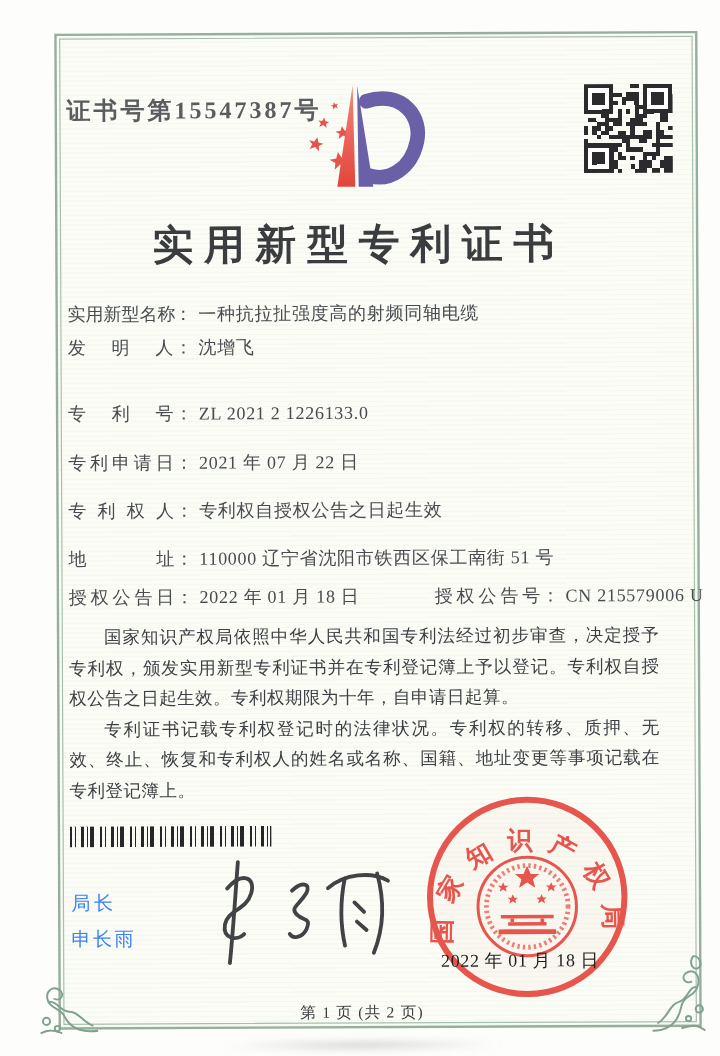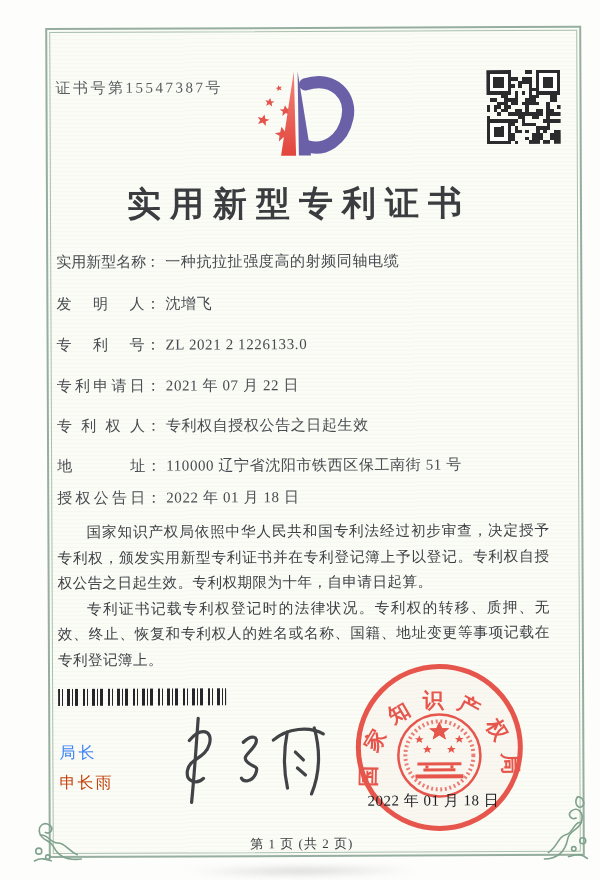--- a/index.html
+++ b/index.html
@@ -17,21 +17,21 @@
     background:
       repeating-linear-gradient(0deg, rgba(140,170,150,0.05) 0 1px, transparent 1px 4px),
       #fbfcf6;
     box-sizing:border-box;
   }
   .frame-inner{
     position:absolute;left:2px;top:2px;right:2px;bottom:2px;
     border:1px solid #a9bfae;
   }
   .cert-no{
-    position:absolute;left:57px;top:78px;font-size:15px;letter-spacing:2.5px;color:#5a5c60;
+    position:absolute;left:57px;top:78px;font-size:20px;letter-spacing:2.5px;color:#5a5c60;font-weight:bold;
   }
   .logo{position:absolute;left:243px;top:62px;width:118px;height:102px;}
   .qr{position:absolute;left:488px;top:71px;width:74px;height:74px;}
   .title{
     position:absolute;left:0;top:181px;width:100%;text-align:center;
     font-size:34px;font-weight:600;letter-spacing:9px;color:#3b3c40;
   }
   .field-row{position:absolute;left:57px;font-size:15px;white-space:nowrap;color:#494b50;}
   .f-label{display:inline-block;width:88px;text-align:justify;text-align-last:justify;}
   .f-colon{display:inline-block;margin:0 5px 0 1px;}
@@ -47,21 +47,21 @@
   .barcode{
     position:absolute;left:57px;top:688px;width:168px;height:17px;
     background:repeating-linear-gradient(90deg,
       #26262a 0 2px, transparent 2px 4px,
       #26262a 4px 5px, transparent 5px 9px,
       #26262a 9px 12px, transparent 12px 14px,
       #26262a 14px 15px, transparent 15px 17px,
       #26262a 17px 20px, transparent 20px 25px);
   }
   .signer-title{position:absolute;left:58px;top:742px;font-size:16px;color:#3b82f6;letter-spacing:3px;}
-  .signer-name{position:absolute;left:58px;top:772px;font-size:16px;color:#c2410c;letter-spacing:2px;}
+  .signer-name{position:absolute;left:58px;top:772px;font-size:16px;color:#3b82f6;letter-spacing:2px;}
   .signature{position:absolute;left:150px;top:712px;width:190px;height:95px;}
   .seal{position:absolute;left:350px;top:660px;width:176px;height:176px;opacity:0.92;}
   .seal-date{
     position:absolute;left:366px;top:792px;font-size:15px;color:#1f1f22;
     letter-spacing:0.5px;white-space:nowrap;
   }
   .footer{
     position:absolute;left:0;top:835px;width:100%;text-align:center;
     font-size:13px;color:#3a3c40;letter-spacing:1px;
   }
@@ -255,38 +255,41 @@
         <rect x="1" y="15" width="5" height="5" fill="#fff"></rect>
         <rect x="2" y="16" width="3" height="3" fill="#2b2b2e"></rect>
       </svg>
   </div>
 
   <div class="title">实用新型专利证书</div>
 
   <div class="field-row" style="top:252px">
     <span class="f-label">实用新型名称</span><span class="f-colon">：</span><span class="f-value">一种抗拉扯强度高的射频同轴电缆</span>
   </div>
-  <div class="field-row" style="top:294px">
+  <div class="field-row" style="top:280px">
     <span class="f-label">发明人</span><span class="f-colon">：</span><span class="f-value">沈增飞</span>
   </div>
   <div class="field-row" style="top:335px">
     <span class="f-label">专利号</span><span class="f-colon">：</span><span class="f-value">ZL 2021 2 1226133.0</span>
   </div>
   <div class="field-row" style="top:376px">
     <span class="f-label">专利申请日</span><span class="f-colon">：</span><span class="f-value">2021 年 07 月 22 日</span>
   </div>
   <div class="field-row" style="top:416px">
     <span class="f-label">专利权人</span><span class="f-colon">：</span><span class="f-value">专利权自授权公告之日起生效</span>
   </div>
   <div class="field-row" style="top:456px">
     <span class="f-label">地址</span><span class="f-colon">：</span><span class="f-value">110000 辽宁省沈阳市铁西区保工南街 51 号</span>
   </div>
 
   <div class="field-row" style="top:488px;right:40px">
     <span class="f-label">授权公告日</span><span class="f-colon">：</span><span class="f-value">2022 年 01 月 18 日</span>
+    <span class="grant-right">
+      <span class="f-label">授权公告号</span><span class="f-colon">：</span><span class="f-value">CN 215579006 U</span>
+    </span>
   </div>
 
   <div class="body-text">
     <p>国家知识产权局依照中华人民共和国专利法经过初步审查，决定授予专利权，颁发实用新型专利证书并在专利登记簿上予以登记。专利权自授权公告之日起生效。专利权期限为十年，自申请日起算。</p>
     <p>专利证书记载专利权登记时的法律状况。专利权的转移、质押、无效、终止、恢复和专利权人的姓名或名称、国籍、地址变更等事项记载在专利登记簿上。</p>
   </div>
 
   <div class="barcode"></div>
 
   <div class="signer-title">局长</div>

